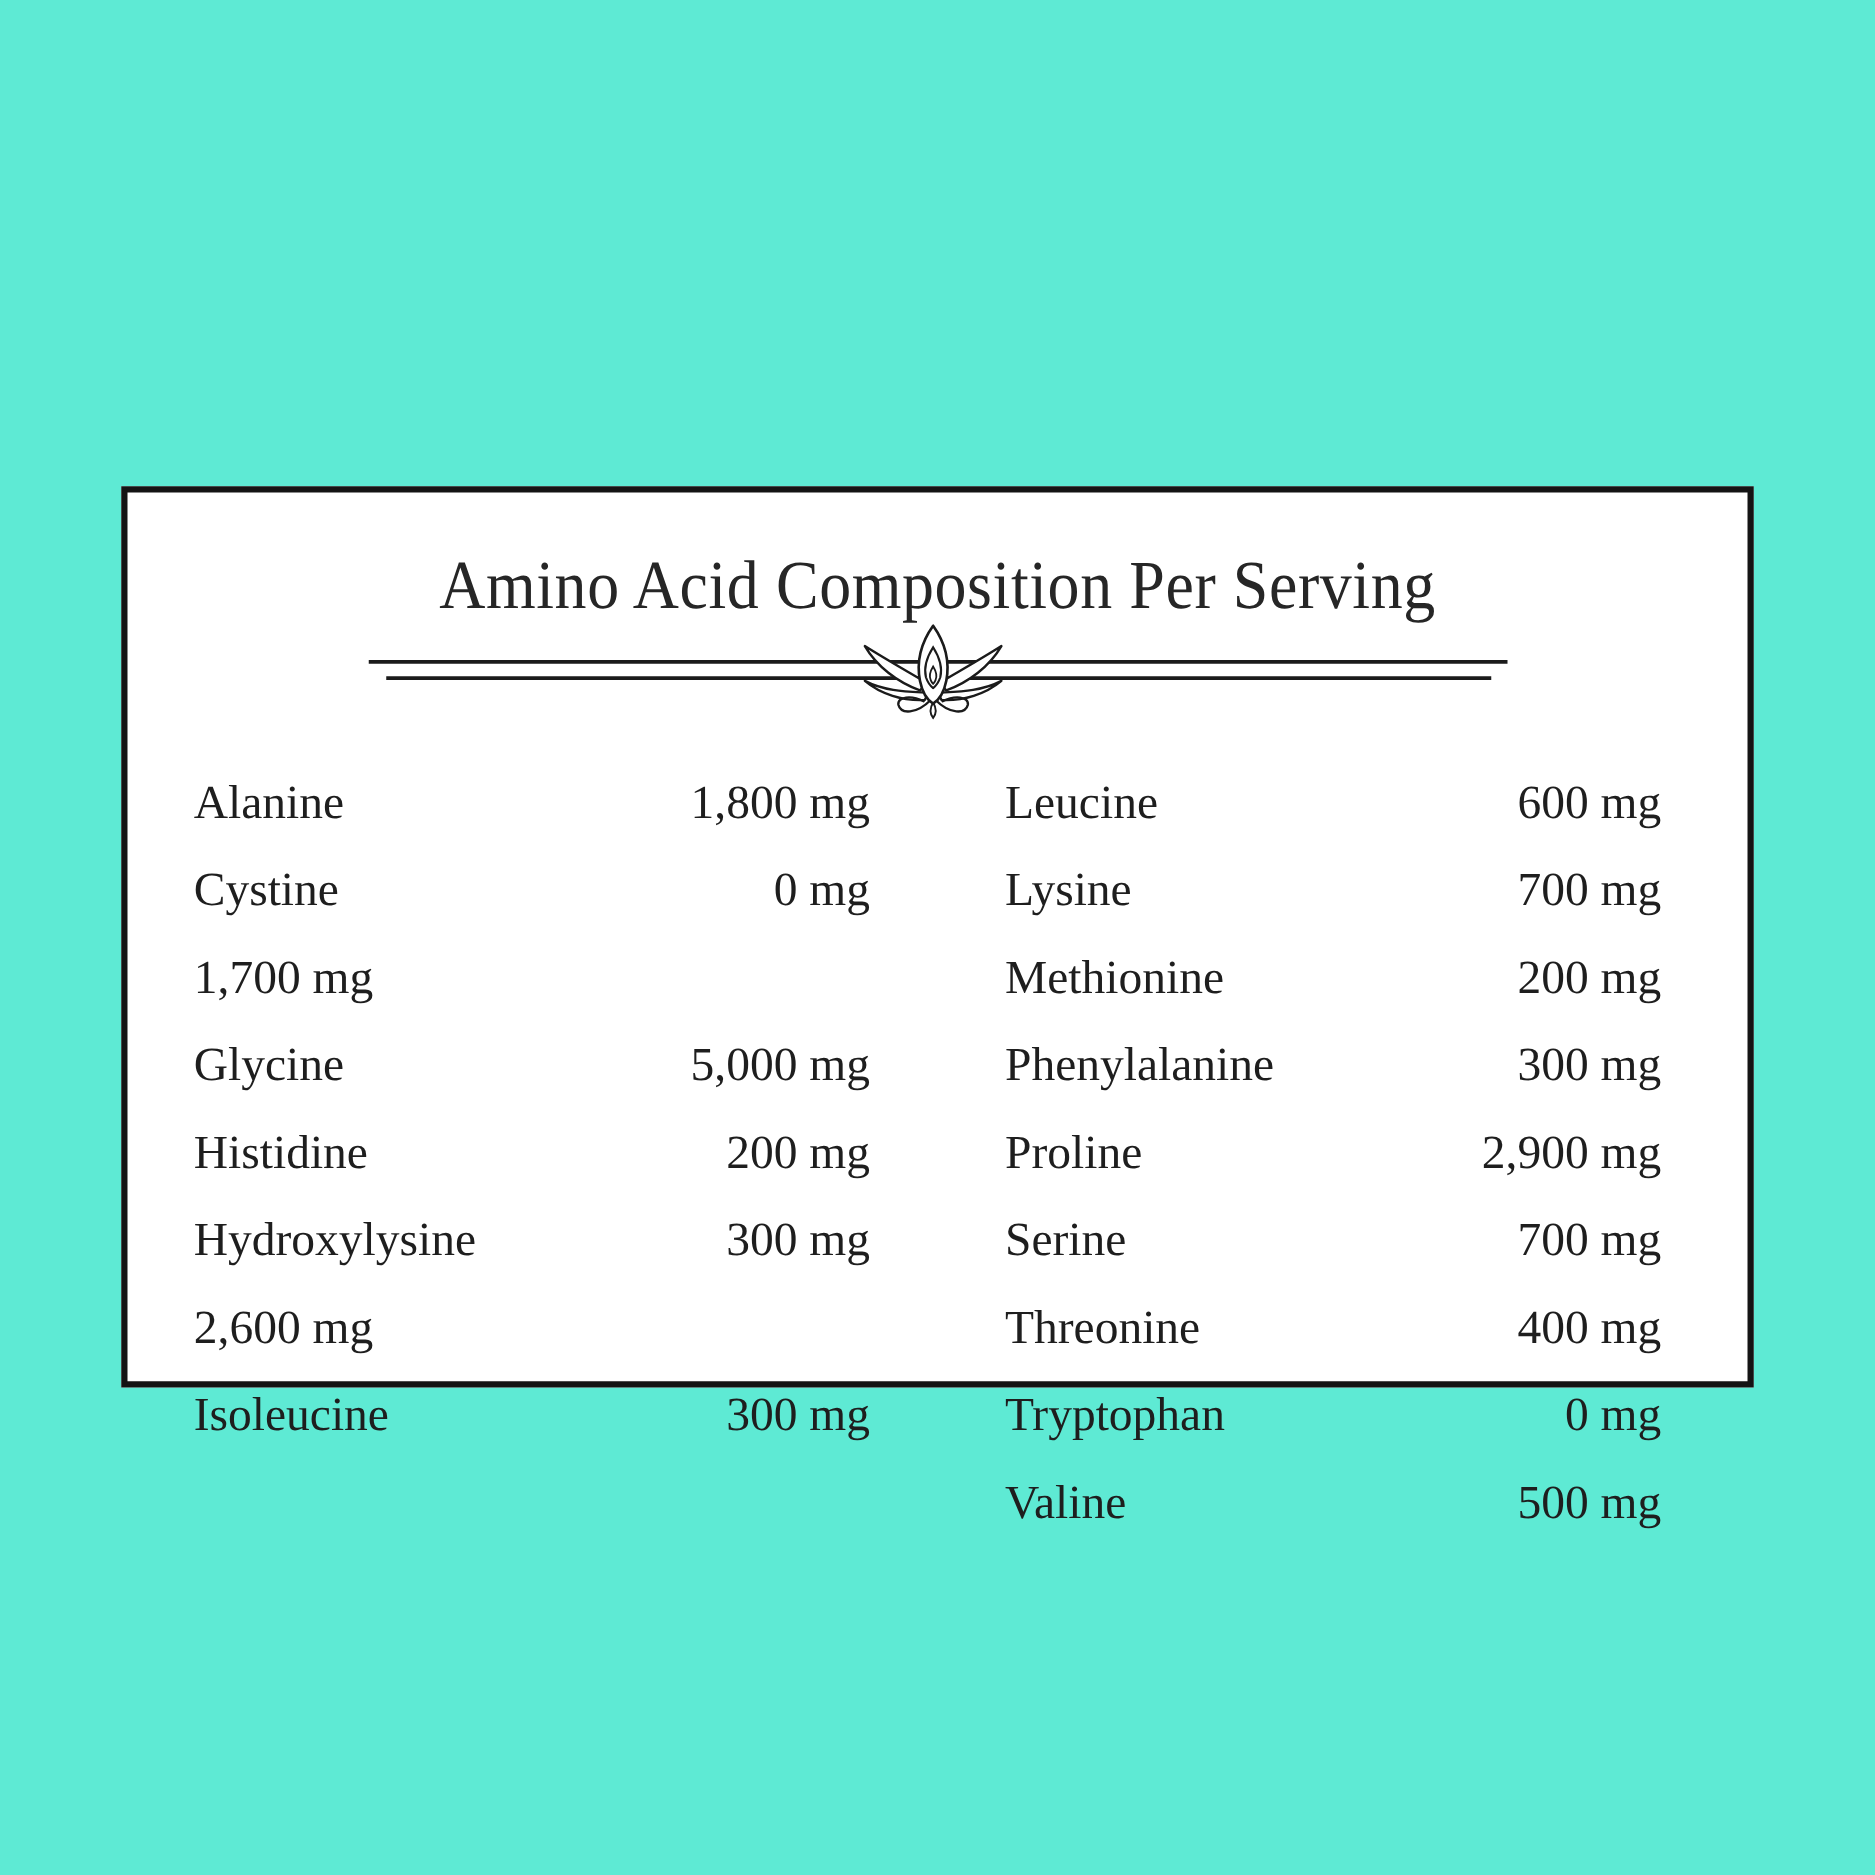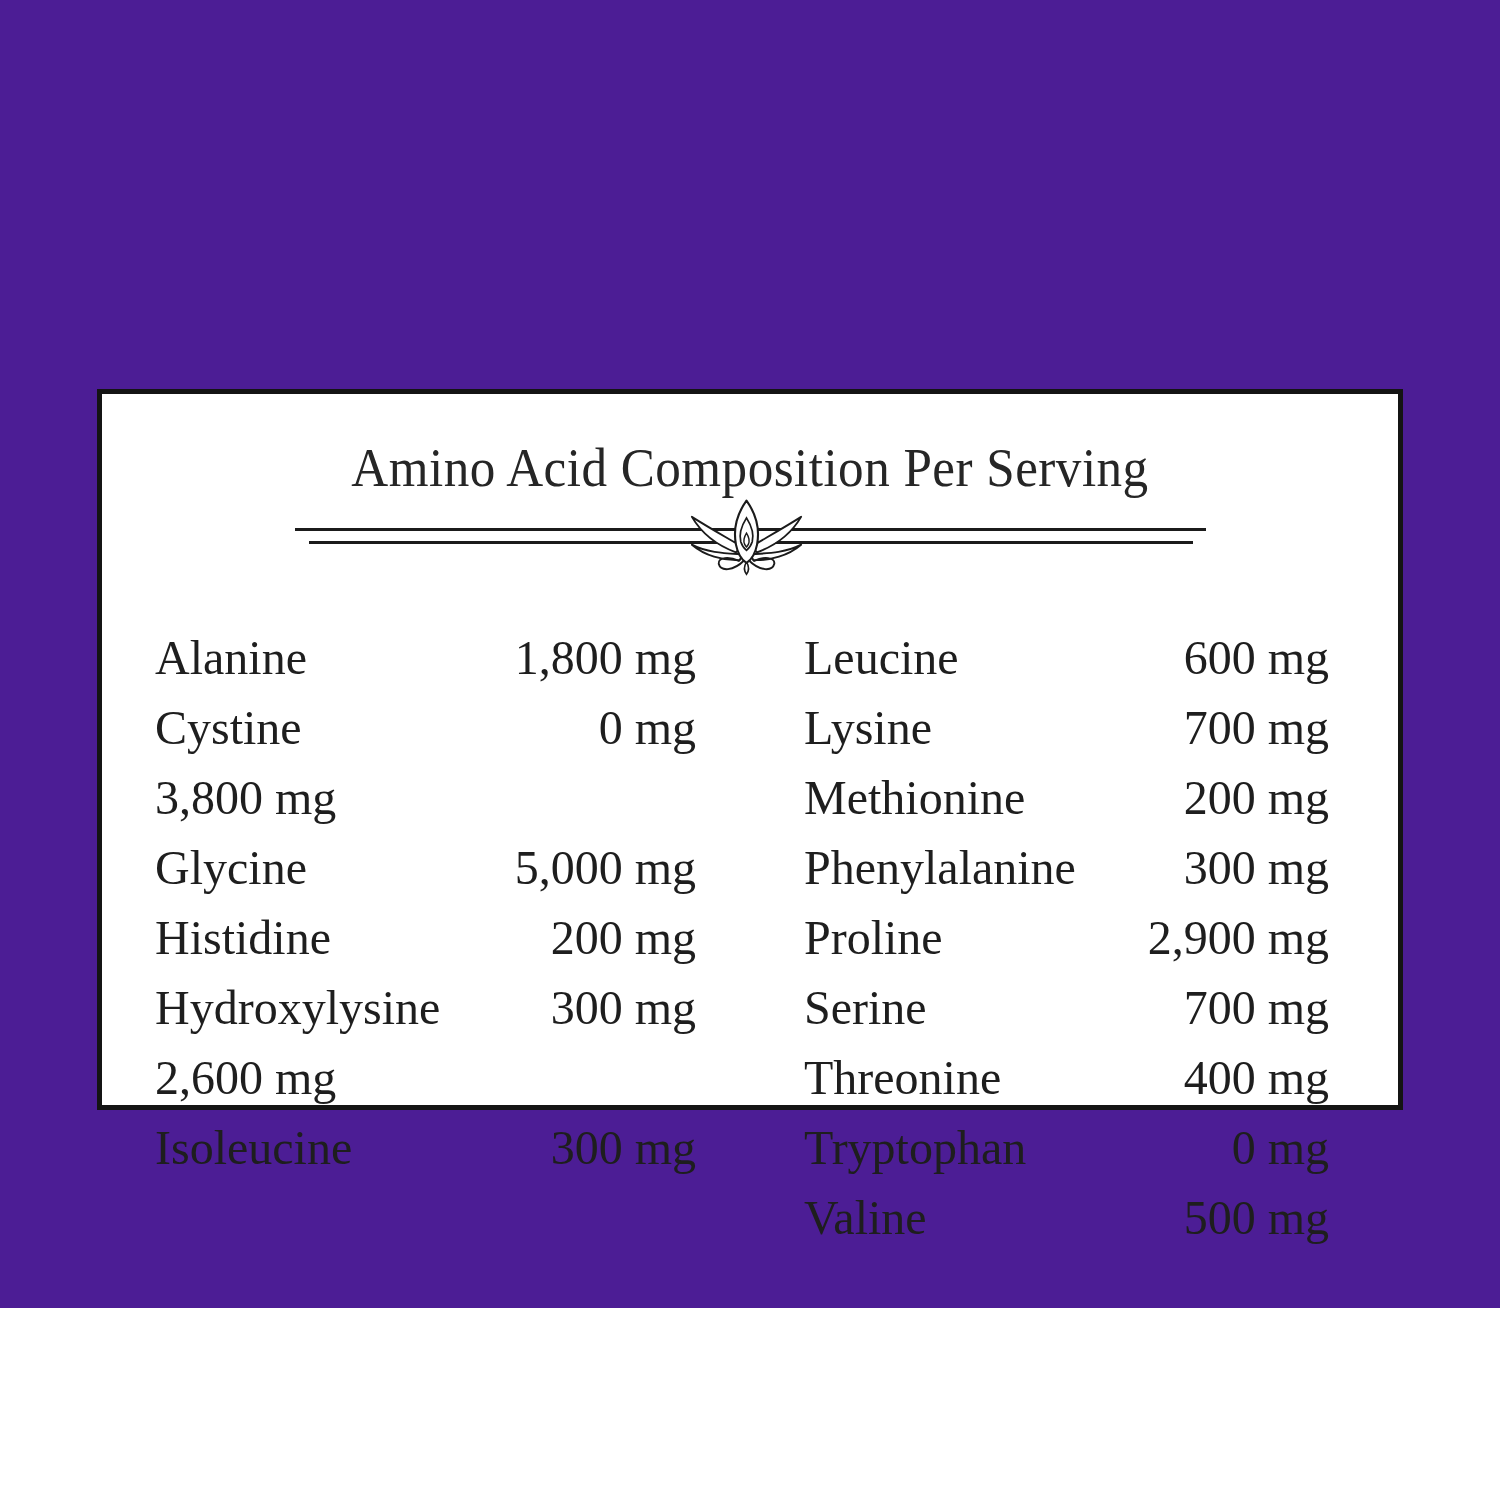--- a/index.html
+++ b/index.html
@@ -3,22 +3,22 @@
 <meta charset="utf-8">
 <style>
   html, body {
     margin: 0;
     padding: 0;
     background: #ffffff;
   }
   .page {
     position: relative;
     width: 1500px;
-    height: 1308px;
-    background: #4c1d95;
+    height: 1500px;
+    background: #5eead4;
     font-family: "Liberation Serif", "DejaVu Serif", serif;
     color: #1e1e1e;
     overflow: hidden;
   }
   .card {
     position: absolute;
     left: 97px;
     top: 389px;
     width: 1306px;
     height: 721px;
@@ -55,22 +55,22 @@
   }
   .ornament {
     position: absolute;
     left: 587px;
     top: 104px;
     width: 115px;
     height: 78px;
   }
   .col {
     position: absolute;
-    top: 216px;
-    font-size: 48px;
+    top: 200px;
+    font-size: 38px;
     line-height: 44px;
   }
   .col-left {
     left: 53px;
     width: 541px;
   }
   .col-right {
     left: 702px;
     width: 525px;
   }
@@ -126,21 +126,21 @@
     <div class="col col-left">
       <div class="row">
         <span class="nm">Alanine</span>
         <span class="amt">1,800 mg</span>
       </div>
       <div class="row">
         <span class="nm">Cystine</span>
         <span class="amt">0 mg</span>
       </div>
       <div class="row">
-        <span class="amt">3,800 mg</span>
+        <span class="amt">1,700 mg</span>
       </div>
       <div class="row">
         <span class="nm">Glycine</span>
         <span class="amt">5,000 mg</span>
       </div>
       <div class="row">
         <span class="nm">Histidine</span>
         <span class="amt">200 mg</span>
       </div>
       <div class="row">

